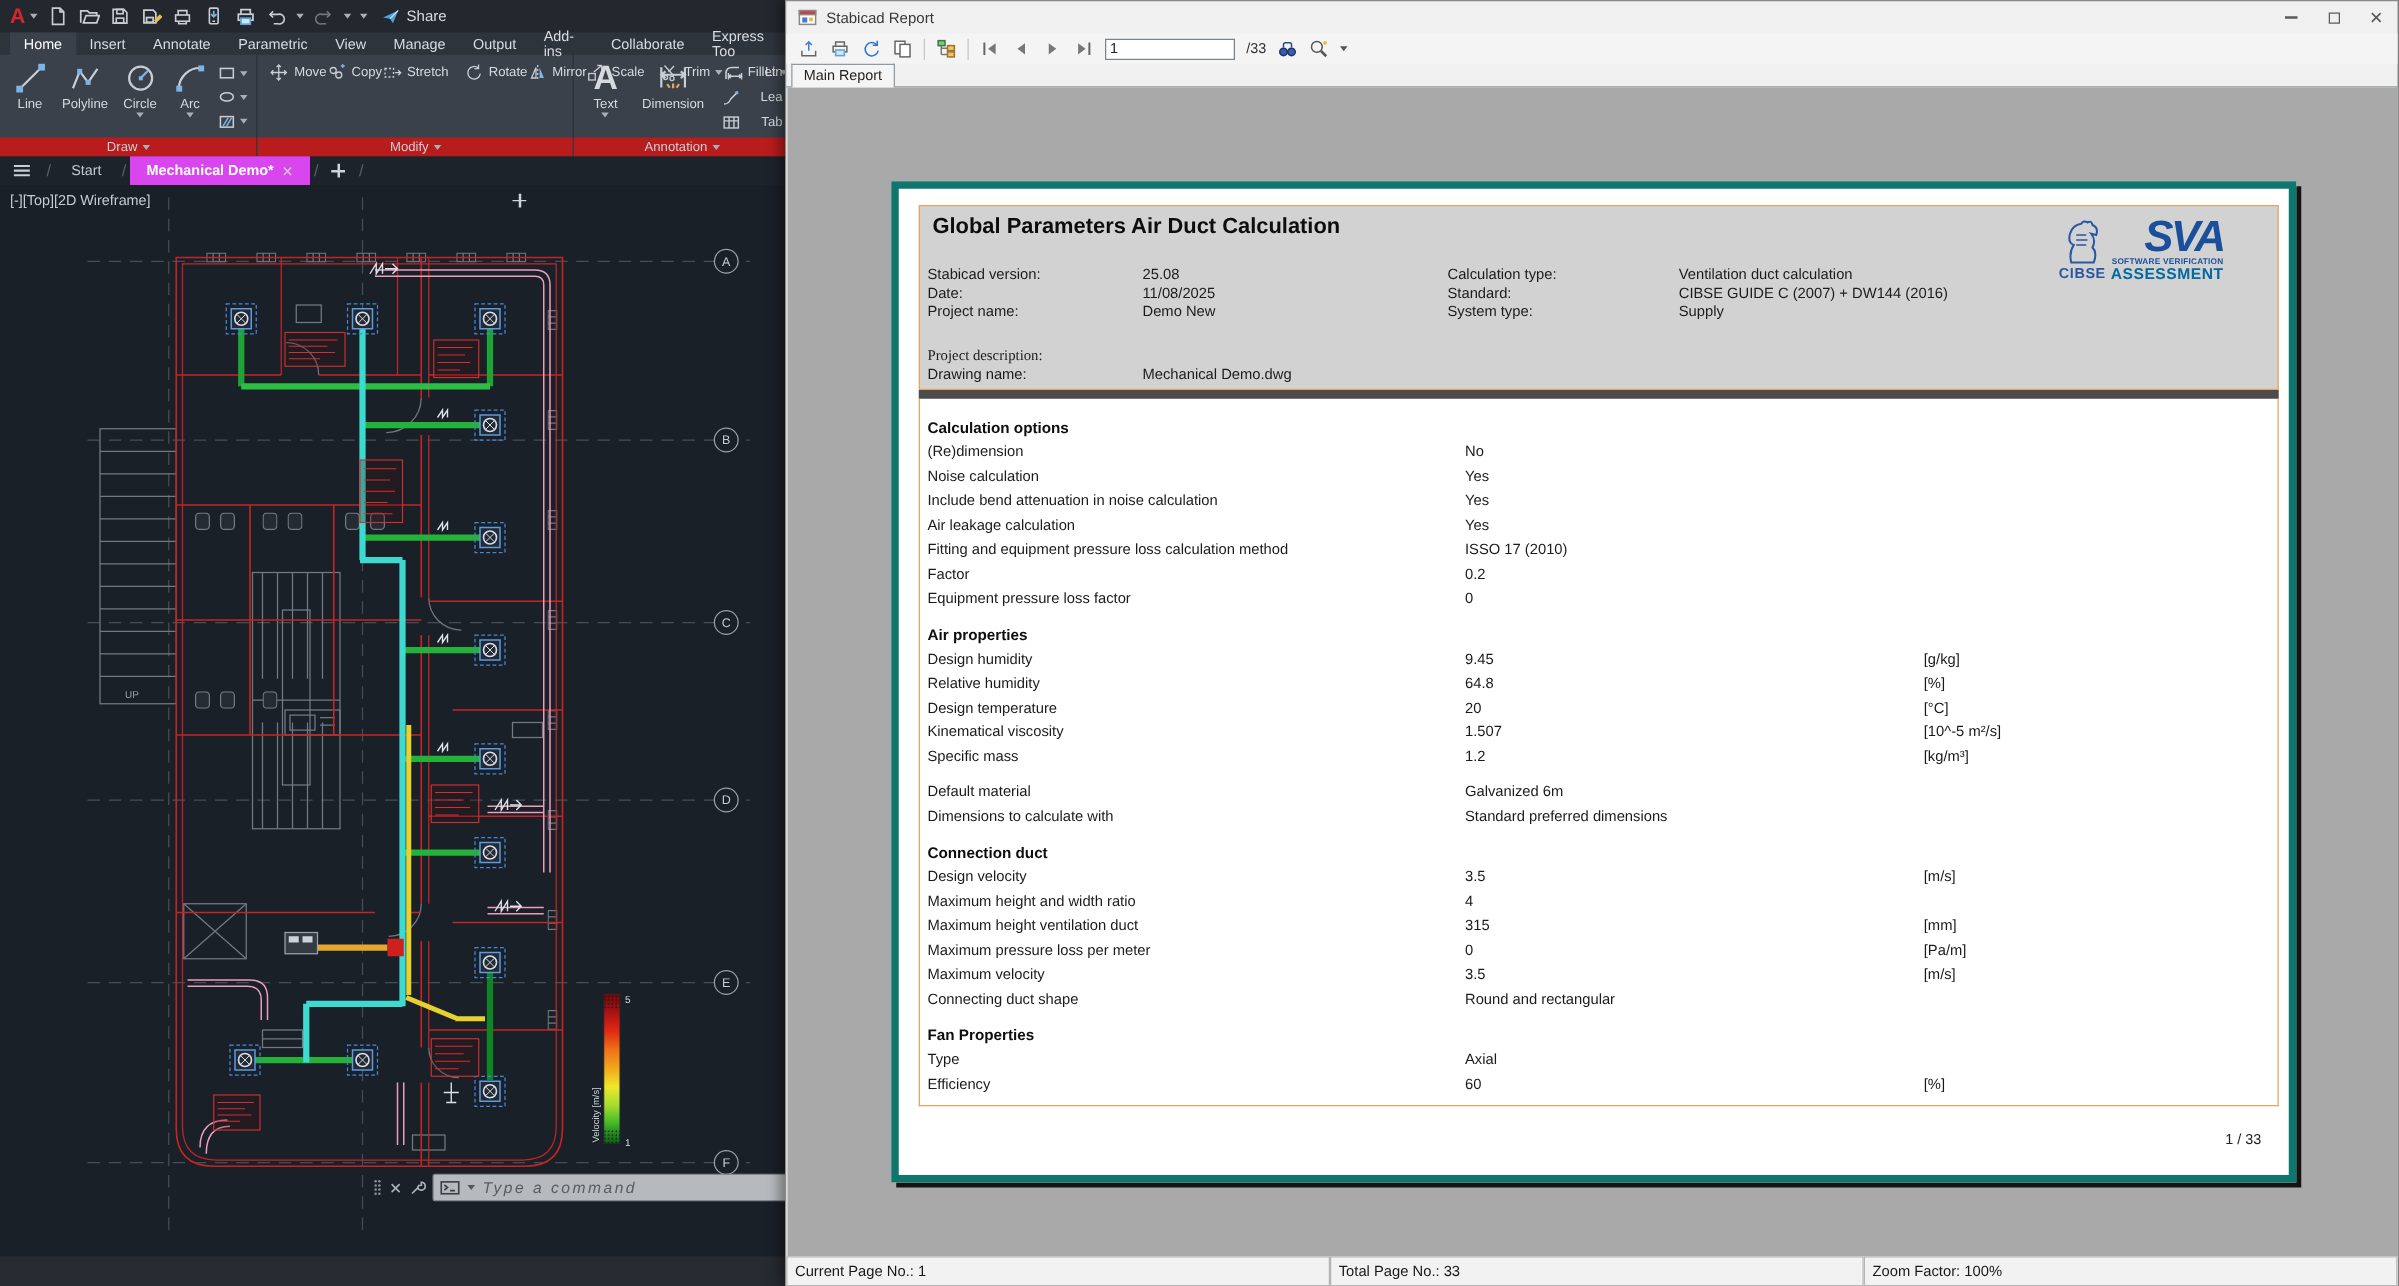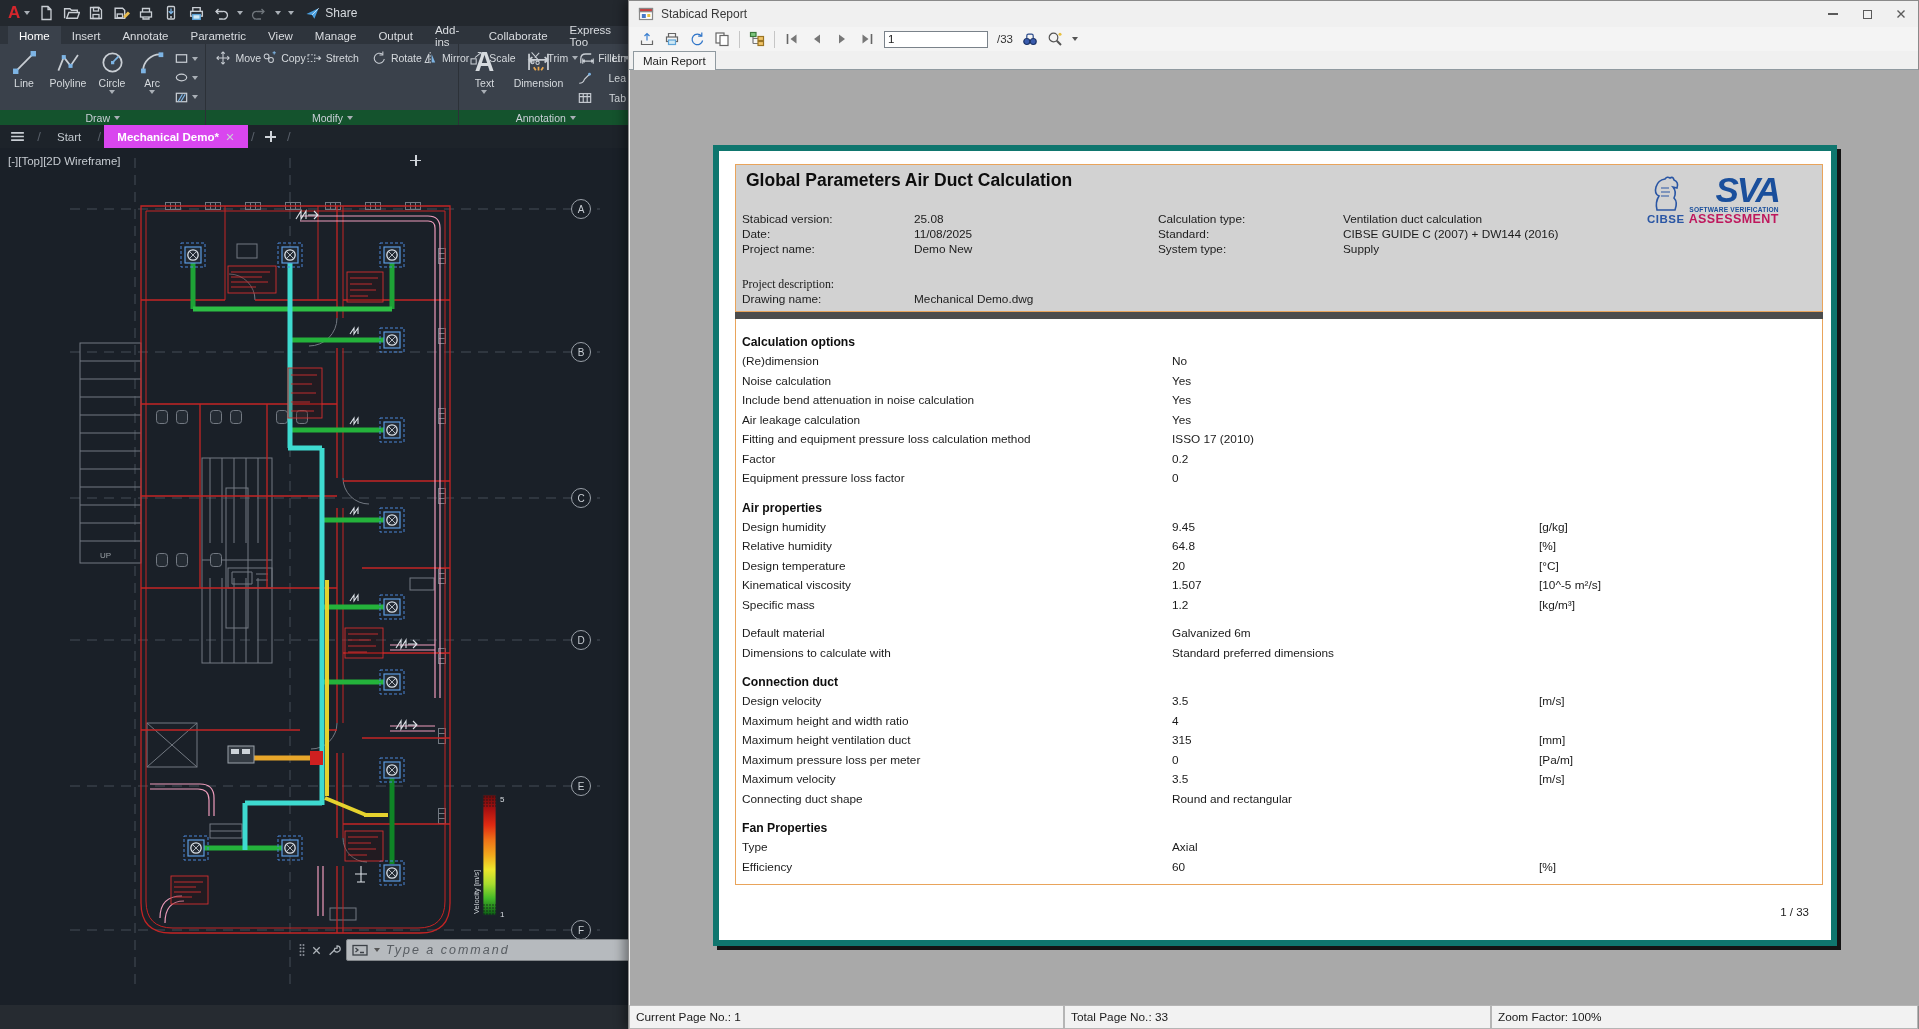--- a/index.html
+++ b/index.html
@@ -20,21 +20,21 @@
   .qbtn { width:18px; display:flex; justify-content:center; }
   .share { display:flex; align-items:center; gap:5px; color:#d8dce0; font-size:12px; margin-left:4px; }
 
   .rtabbar { height:18px; background:#2e343c; display:flex; padding-left:8px; font-size:11.5px; color:#d9dce0; }
   .rtab { padding:1px 11px 0; display:flex; align-items:center; cursor:default; }
   .rtab.active { background:#3a414b; color:#fff; }
 
   .ribbon { height:81px; background:#3a414b; display:flex; }
   .panel { display:flex; flex-direction:column; border-right:1px solid #2c3138; }
   .pbody { flex:1; display:flex; padding:2px 4px 0; }
-  .pfoot { height:15px; background:#14532d; font-size:10.5px; color:#c9cfd6; display:flex; align-items:center; justify-content:center; gap:4px; }
+  .pfoot { height:15px; background:#b91c1c; font-size:10.5px; color:#c9cfd6; display:flex; align-items:center; justify-content:center; gap:4px; }
   .bigbtn { width:40px; display:flex; flex-direction:column; align-items:center; padding-top:3px; gap:1px; font-size:10.5px; color:#d6dade; }
   .bigbtn svg { width:27px; height:27px; }
   .smallcol { display:flex; flex-direction:column; justify-content:space-around; padding:3px 2px; }
   .smallrow { display:flex; align-items:center; gap:3px; }
   .smallrow svg { width:15px; height:15px; }
   .modcol { display:flex; flex-direction:row; justify-content:space-around; padding:2px 3px; }
   .modbtn { display:flex; align-items:center; gap:4px; font-size:10.5px; color:#d6dade; height:20px; }
   .modbtn svg { width:16px; height:16px; }
   .bigA { font-size:27px; font-weight:bold; color:#d6dade; line-height:27px; }
   .bigA::before { content:"A"; }
@@ -98,21 +98,21 @@
   .irow { display:flex; line-height:15px; }
   .irow.gap { margin-top:20px;font-family:Liberation Serif, serif; }
   .infoL .il { width:172px; } .infoL .ivv { width:235px; }
   .infoR .il { width:185px; }
   .plogo { right:7px; top:9px; width:168px; height:54px; display:flex; gap:4px; }
   .lion { display:flex; flex-direction:column; align-items:center; }
   .cibse { font-size:11.5px; font-weight:bold; color:#2a56a4; letter-spacing:.5px; line-height:11px; }
   .svabox { display:flex; flex-direction:column; align-items:flex-end; }
   .sva { font-size:35px; line-height:31px; font-weight:800; font-style:italic; color:#1a4f9c; letter-spacing:-2px; }
   .sub1 { font-size:6.6px; font-weight:bold; color:#1a4f9c; letter-spacing:.2px; margin-top:1px; }
-  .sub2 { font-size:12.5px; font-weight:800; color:#be185d; letter-spacing:.4px; line-height:13px; }
+  .sub2 { font-size:12.5px; font-weight:800; color:#0369a1; letter-spacing:.4px; line-height:13px; }
 
   .pdark { left:16px; top:161px; width:1088px; height:7px; background:#4c4c4c; }
   .pbodybox { left:16px; top:168px; width:1088px; height:566px; border:1px solid #e9a45b; border-top:none; padding-top:13px; overflow:hidden; }
   .section { margin-bottom:9px; }
   .section.mt { margin-top:5px; }
   .shead { font-weight:bold; font-size:12.2px; color:#0e0e0e; padding-left:6px; line-height:20px; }
   .shead:empty { display:none; }
   .srow { display:grid; grid-template-columns:430px 367px auto; padding-left:6px; font-size:11.8px; line-height:19.5px; color:#1b1b1b; }
   .pnum { right:22px; bottom:22px; font-size:11.5px; color:#222; }
 

